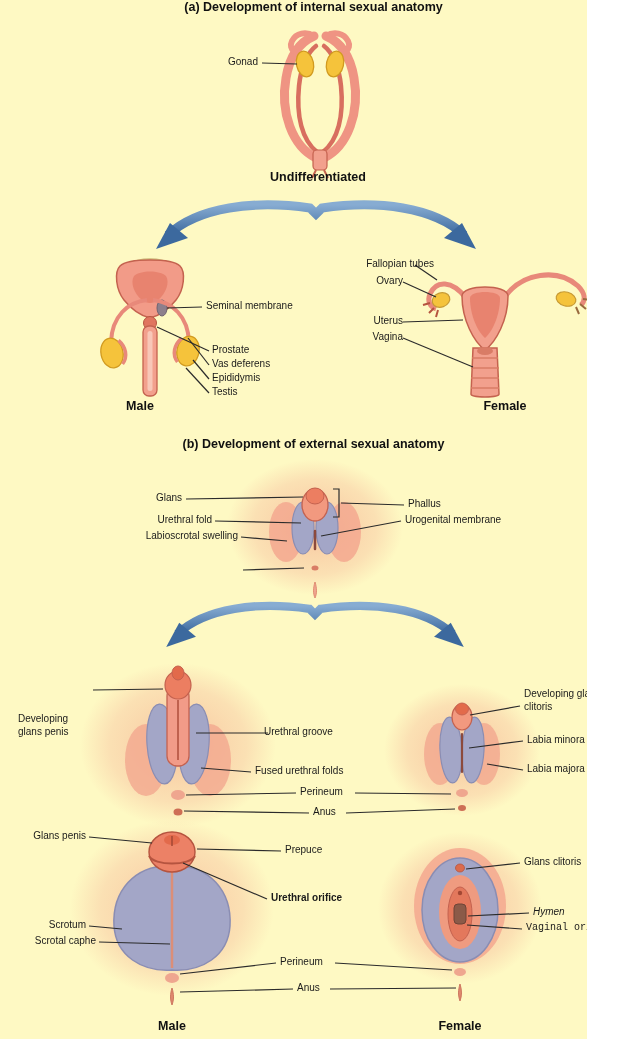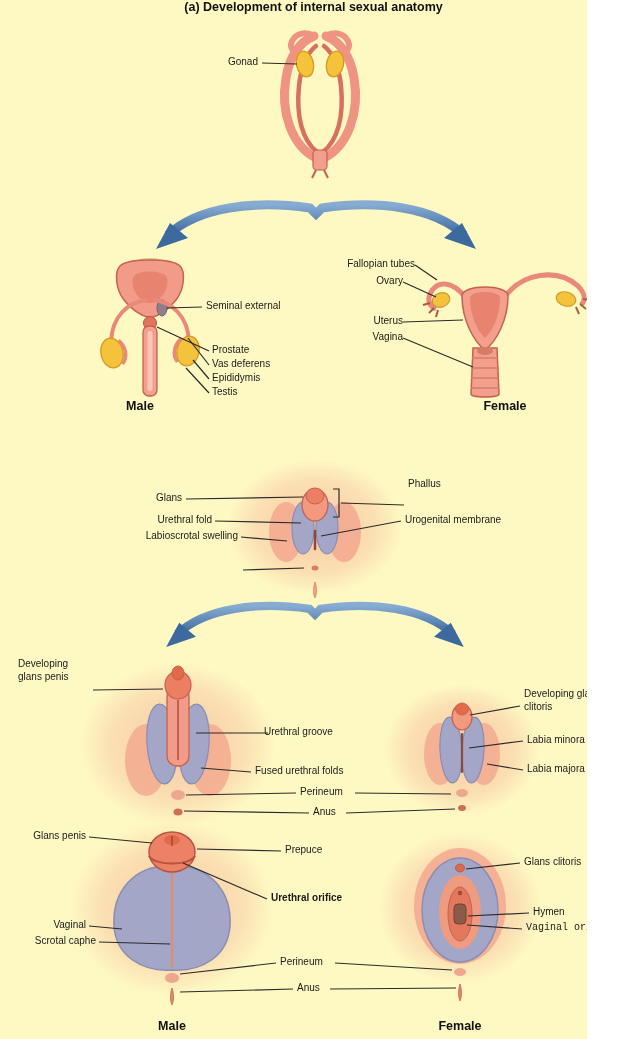--- a/index.html
+++ b/index.html
@@ -199,57 +199,59 @@
       <line x1="522" y1="929" x2="467" y2="925"></line>
       <line x1="276" y1="963" x2="180" y2="974"></line>
       <line x1="335" y1="963" x2="452" y2="970"></line>
       <line x1="293" y1="989" x2="180" y2="992"></line>
       <line x1="330" y1="989" x2="456" y2="988"></line>
     </g>
   </svg>
 
   <div class="ttl" style="left:0;top:8;width:627px;">(a) Development of internal sexual anatomy</div>
   <div class="lbl r" style="left:180px;top:56px;width:78px;">Gonad</div>
-
-  <div class="lbl" style="left:206px;top:300px;">Seminal external</div>
+  <div class="cap" style="left:218px;top:170px;width:200px;">Undifferentiated</div>
+
+  <div class="lbl" style="left:206px;top:300px;">Seminal membrane</div>
   <div class="lbl" style="left:212px;top:344px;">Prostate</div>
   <div class="lbl" style="left:212px;top:358px;">Vas deferens</div>
   <div class="lbl" style="left:212px;top:372px;">Epididymis</div>
   <div class="lbl" style="left:212px;top:386px;">Testis</div>
   <div class="cap" style="left:100px;top:399px;width:80px;">Male</div>
 
-  <div class="lbl r nowrap" style="left:315px;top:258px;width:100px;">Fallopian tubes</div>
+  <div class="lbl r nowrap" style="left:334px;top:258px;width:100px;">Fallopian tubes</div>
   <div class="lbl r" style="left:323px;top:275px;width:80px;">Ovary</div>
   <div class="lbl r" style="left:323px;top:315px;width:80px;">Uterus</div>
   <div class="lbl r" style="left:323px;top:331px;width:80px;">Vagina</div>
   <div class="cap" style="left:465px;top:399px;width:80px;">Female</div>
 
+  <div class="ttl" style="left:0;top:437px;width:627px;">(b) Development of external sexual anatomy</div>
 
   <div class="lbl r" style="left:106px;top:492px;width:76px;">Glans</div>
-  <div class="lbl" style="left:408px;top:478px;">Phallus</div>
+  <div class="lbl" style="left:408px;top:498px;">Phallus</div>
   <div class="lbl r nowrap" style="left:132px;top:514px;width:80px;">Urethral fold</div>
   <div class="lbl nowrap" style="left:405px;top:514px;">Urogenital membrane</div>
   <div class="lbl r nowrap" style="left:108px;top:530px;width:130px;">Labioscrotal swelling</div>
 
-  <div class="lbl" style="left:18px;top:658px;width:72px;">Developing glans penis</div>
+  <div class="lbl" style="left:18px;top:713px;width:72px;">Developing glans penis</div>
   <div class="lbl" style="left:524px;top:688px;width:88px;">Developing glans clitoris</div>
   <div class="lbl nowrap" style="left:264px;top:726px;">Urethral groove</div>
   <div class="lbl nowrap" style="left:255px;top:765px;">Fused urethral folds</div>
   <div class="lbl nowrap" style="left:300px;top:786px;">Perineum</div>
   <div class="lbl nowrap" style="left:313px;top:806px;">Anus</div>
   <div class="lbl nowrap" style="left:527px;top:734px;">Labia minora</div>
   <div class="lbl nowrap" style="left:527px;top:763px;">Labia majora</div>
 
   <div class="lbl r nowrap" style="left:10px;top:830px;width:76px;">Glans penis</div>
   <div class="lbl nowrap" style="left:285px;top:844px;">Prepuce</div>
   <div class="lbl nowrap" style="left:271px;top:892px;font-weight:bold;">Urethral orifice</div>
-  <div class="lbl r nowrap" style="left:10px;top:919px;width:76px;">Vaginal</div>
+  <div class="lbl r nowrap" style="left:10px;top:919px;width:76px;">Scrotum</div>
   <div class="lbl r nowrap" style="left:10px;top:935px;width:86px;">Scrotal caphe</div>
   <div class="lbl nowrap" style="left:524px;top:856px;">Glans clitoris</div>
-  <div class="lbl nowrap" style="left:533px;top:906px;">Hymen</div>
+  <div class="lbl nowrap" style="left:533px;top:906px;font-style:italic;">Hymen</div>
   <div class="lbl nowrap" style="left:526px;top:922px;font-family:Liberation Mono, monospace;">Vaginal orifice</div>
   <div class="lbl nowrap" style="left:280px;top:956px;">Perineum</div>
   <div class="lbl nowrap" style="left:297px;top:982px;">Anus</div>
 
   <div class="cap" style="left:132px;top:1019px;width:80px;">Male</div>
   <div class="cap" style="left:420px;top:1019px;width:80px;">Female</div>
 
 </div>
 
 </body></html>

